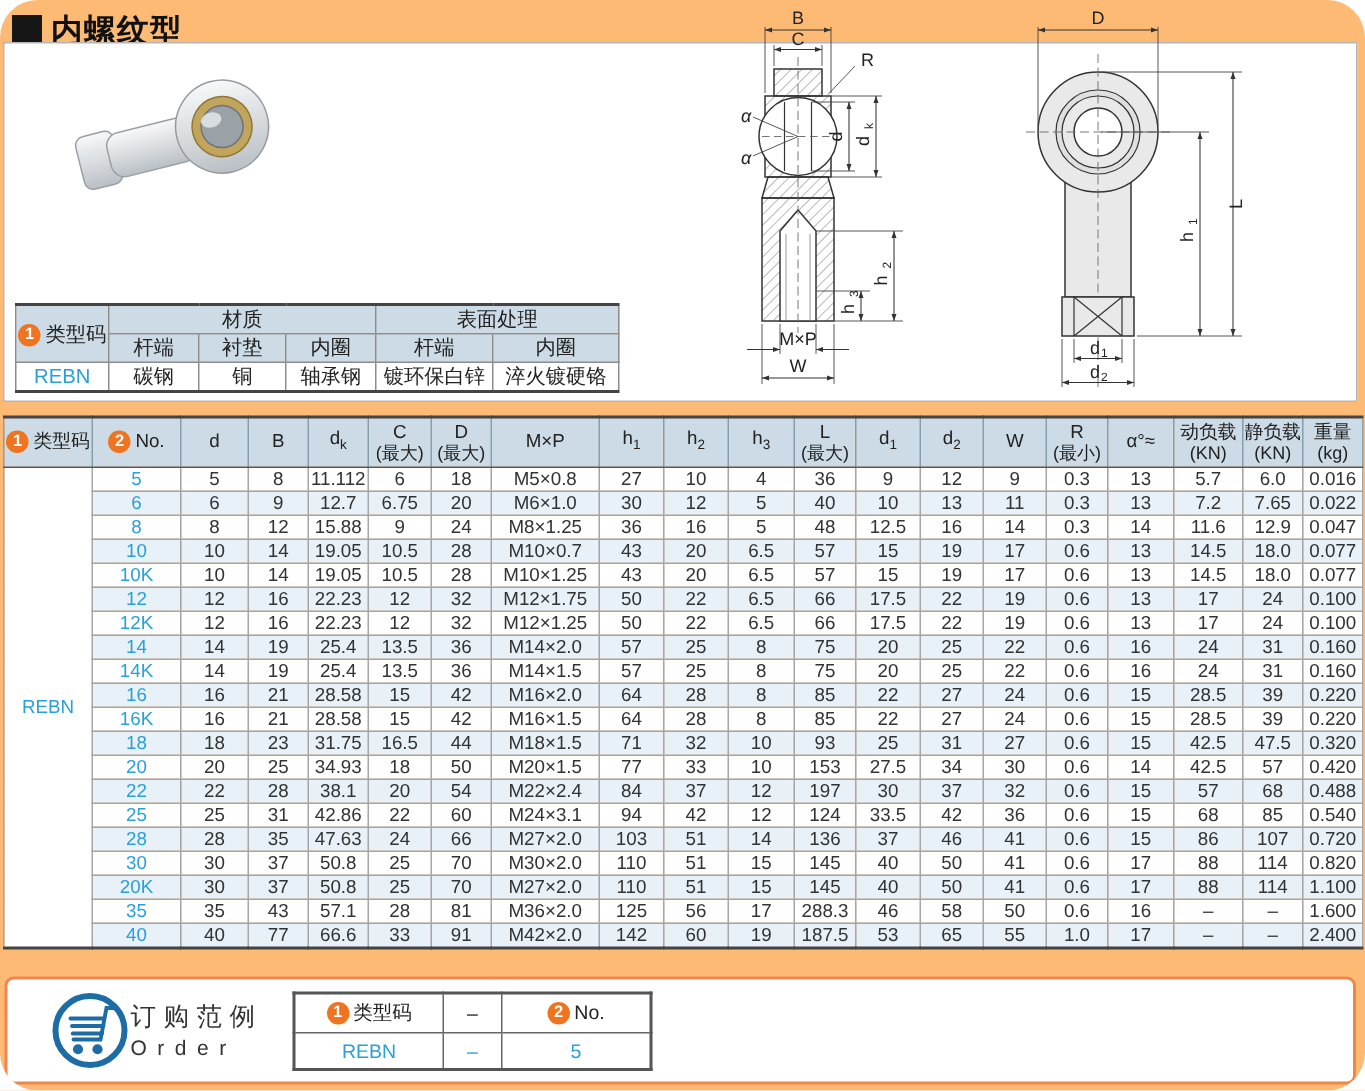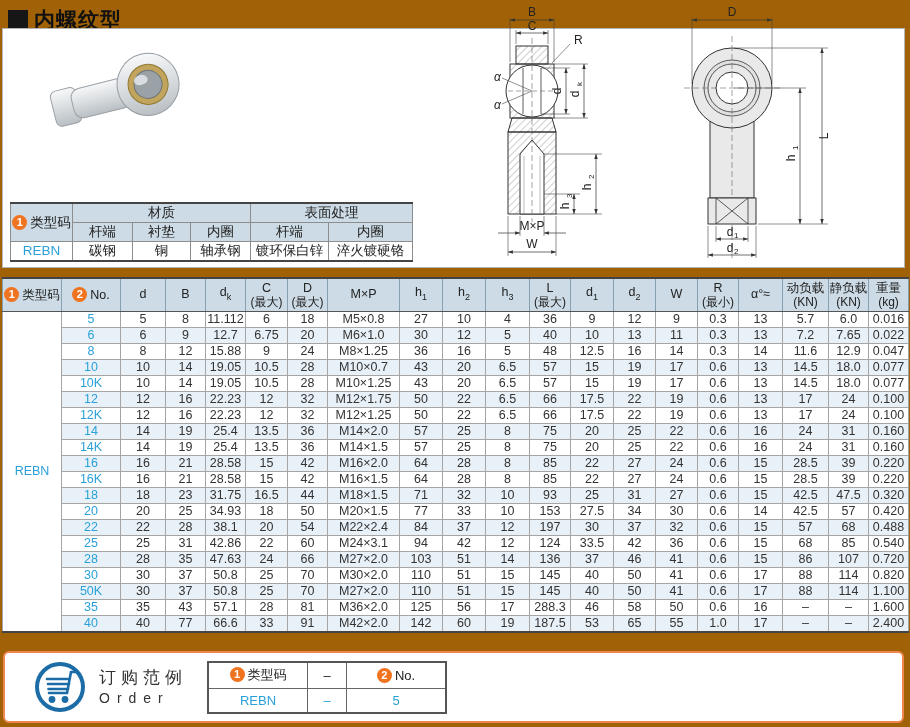--- a/index.html
+++ b/index.html
@@ -1,17 +1,17 @@
 <!DOCTYPE html>
 <html><head>
 <meta charset="utf-8">
 <style>
   html,body{margin:0;padding:0;background:#fff;}
-  .page{position:relative;width:910px;height:727px;background:#a16207;overflow:hidden;
-        font-family:"Liberation Sans","DejaVu Sans",sans-serif;color:#222;}
+  .page{position:relative;width:910px;height:727px;background:#fdba74;overflow:hidden;
+        font-family:"Liberation Sans","DejaVu Sans",sans-serif;color:#222;border-radius:25px;}
 
   
   .title-bar{position:absolute;left:8px;top:6px;display:flex;align-items:center;}
   .title-sq{width:20px;height:20px;background:#161616;margin-right:6px;}
   .title-txt{font-size:21px;font-weight:bold;color:#111;letter-spacing:1px;}
 
   
   .top-box{position:absolute;left:2px;top:28px;width:903px;height:240px;
            border:1px solid #b5b5b5;background:#fff;box-sizing:border-box;}
 
@@ -47,21 +47,21 @@
 
   
   .diagram{position:absolute;}
   .dg-label{font-size:12px;fill:#222;}
   .dg-sub{font-size:8px;fill:#222;}
 
   
   .order-box{position:absolute;left:3px;top:651px;width:901px;height:72px;box-sizing:border-box;
              border:2px solid #ef854f;border-radius:6px;display:flex;align-items:center;
              padding-left:28px;background:#fff;}
-  .order-txt{margin-left:12px;}
+  .order-txt{}
   .order-cn{font-size:17px;letter-spacing:5px;color:#333;line-height:22px;}
   .order-en{font-size:14px;letter-spacing:7px;color:#333;line-height:18px;}
   .order-table{border-collapse:collapse;margin-left:20px;font-size:13px;}
   .order-table th,.order-table td{border:1px solid #666;text-align:center;padding:0 6px;}
   .order-table th{height:25px;font-weight:normal;background:#fff;color:#222;width:86px;}
   .order-table th.dash,.order-table td.dash{width:26px;}
   .order-table td{height:23px;}
   .order-table{border:2px solid #555;}
 </style>
 </head>
@@ -695,21 +695,21 @@
             <td>40</td>
             <td>50</td>
             <td>41</td>
             <td>0.6</td>
             <td>17</td>
             <td>88</td>
             <td>114</td>
             <td>0.820</td>
           </tr>
           <tr class="alt">
-            <td class="no-cell">50K</td>
+            <td class="no-cell">20K</td>
             <td>30</td>
             <td>37</td>
             <td>50.8</td>
             <td>25</td>
             <td>70</td>
             <td>M27×2.0</td>
             <td>110</td>
             <td>51</td>
             <td>15</td>
             <td>145</td>

